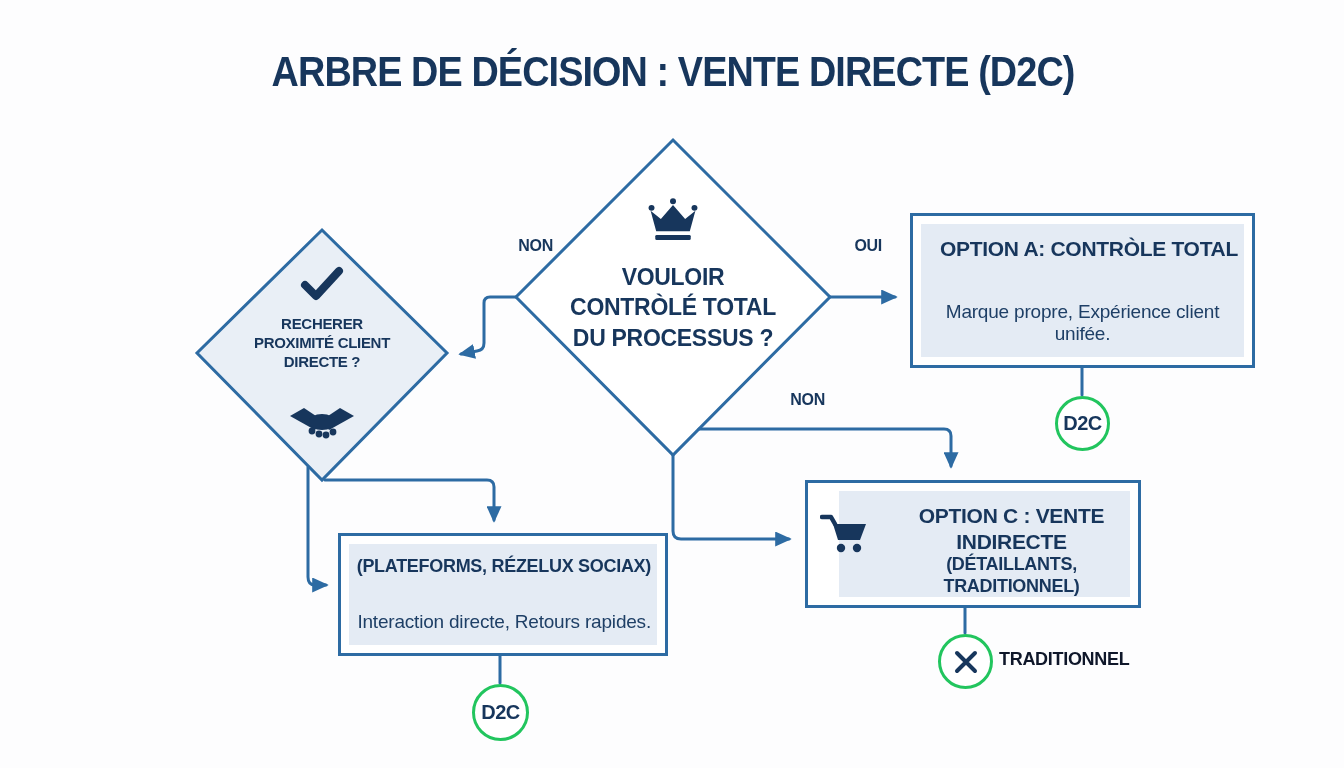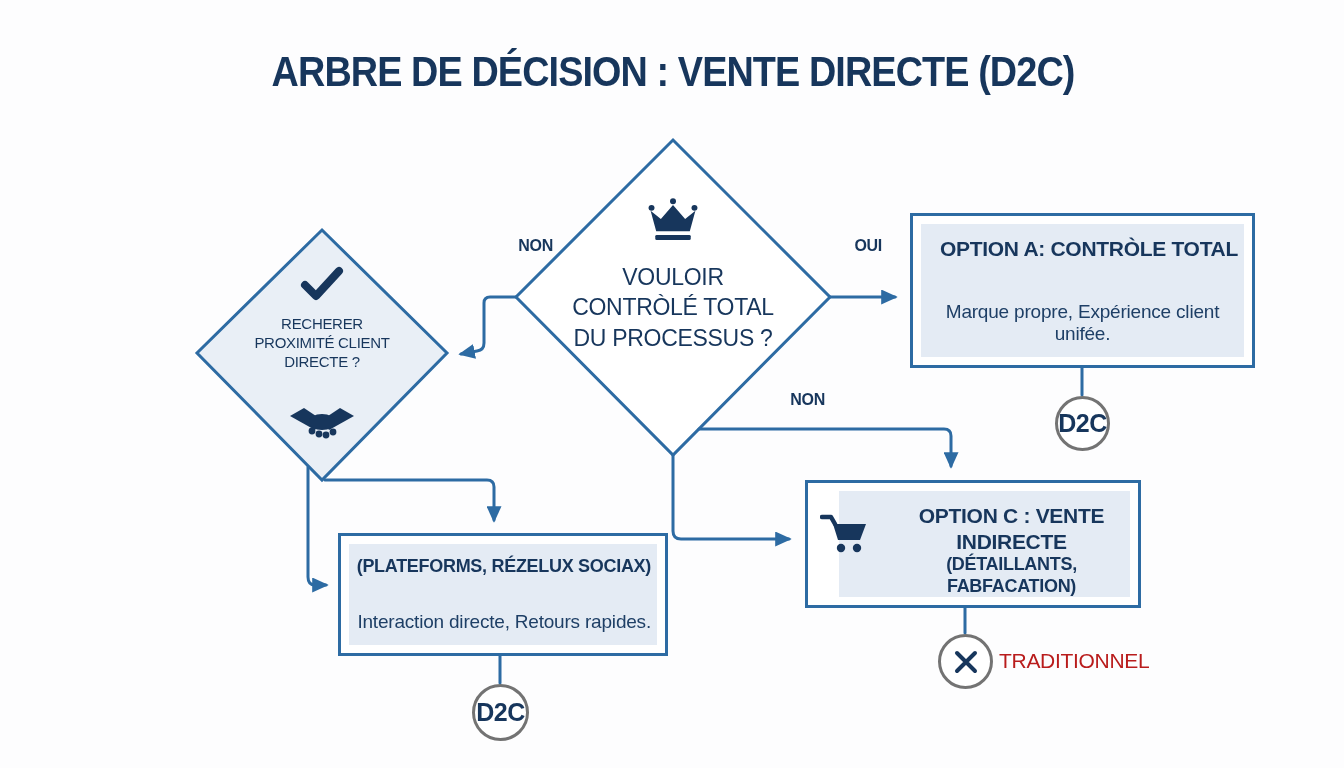--- a/index.html
+++ b/index.html
@@ -15,21 +15,21 @@
   .page-title{
     position:absolute;left:0;top:40px;width:1330px;z-index:3;
     text-align:center;color:#17365c;font-weight:700;font-size:42px;
     letter-spacing:-1px;margin:8px;
   }
   .page-title span{display:inline-block;transform:scaleX(0.9);transform-origin:center;}
 
   .overlay{position:absolute;z-index:2;color:#17365c;}
 
   .diamond-text{
-    text-align:center;font-weight:400;white-space:pre-line;
+    text-align:center;font-weight:700;white-space:pre-line;
     color:#17365c;letter-spacing:-0.3px;
   }
   .center-q{left:553px;top:262px;width:240px;font-size:23px;line-height:1.32;}
   .left-q{left:222px;top:314px;width:200px;font-size:15px;line-height:1.28;}
 
   .edge-label{
     font-weight:700;font-size:16px;letter-spacing:-0.3px;
     text-align:right;width:90px;color:#17365c;
   }
   .lbl-non-left{left:463px;top:237px;}
@@ -54,31 +54,31 @@
   .opt-body{
     text-align:center;color:#1e3f66;font-size:19px;font-weight:400;
     letter-spacing:-0.2px;
   }
   .box-a{left:910px;top:213px;width:345px;height:155px;}
   .box-b{left:338px;top:533px;width:330px;height:123px;}
   .box-c{left:805px;top:480px;width:336px;height:128px;padding-left:31px;}
   .box-c .option-inner{padding-left:60px;}
 
   .terminal-circle{
-    position:absolute;z-index:2;border:3px solid #737373;border-radius:50%;
+    position:absolute;z-index:2;border:3px solid #22c55e;border-radius:50%;
     background:#ffffff;box-sizing:border-box;
     display:flex;align-items:center;justify-content:center;
-    font-weight:700;font-size:25px;color:#17365c;letter-spacing:-0.5px;
+    font-weight:700;font-size:20px;color:#17365c;letter-spacing:-0.5px;
   }
   .circle-a{left:1055px;top:396px;width:55px;height:55px;}
   .circle-b{left:472px;top:684px;width:57px;height:57px;}
   .circle-x{left:938px;top:634px;width:55px;height:55px;}
 
   .terminal-label{
-    position:absolute;z-index:2;font-weight:400;font-size:21px;color:#b91c1c;
+    position:absolute;z-index:2;font-weight:700;font-size:18px;color:#0f172a;
     letter-spacing:-0.3px;
   }
   .lbl-traditionnel{left:999px;top:649px;}
 
   .icon{position:absolute;z-index:2;line-height:0;}
   .icon-crown{left:645px;top:197px;}
   .icon-check{left:299px;top:266px;}
   .icon-handshake{left:288px;top:404px;}
   .icon-cart{left:820px;top:512px;}
 </style>
@@ -174,21 +174,21 @@
     </div>
   </div>
   <div class="terminal-circle circle-b">
     <span>D2C</span>
   </div>
 
   <div class="option-box box-c">
     <div class="option-inner">
       <div class="opt-heading">
         <span class="h1line">OPTION C : VENTE INDIRECTE</span>
-        <span class="h2line">(DÉTAILLANTS, FABFACATION)</span>
+        <span class="h2line">(DÉTAILLANTS, TRADITIONNEL)</span>
       </div>
     </div>
   </div>
   <div class="icon icon-cart">
     <svg width="48" height="44" viewBox="0 0 48 44">
       <path d="M2 5 H11 L15 12" fill="none" stroke="#17365c" stroke-width="4.5" stroke-linecap="round" stroke-linejoin="round"></path>
       <path d="M13 12 H46 L40 28 H18 Z" fill="#17365c"></path>
       <circle cx="21" cy="36" r="4.2" fill="#17365c"></circle>
       <circle cx="37" cy="36" r="4.2" fill="#17365c"></circle>
     </svg>

